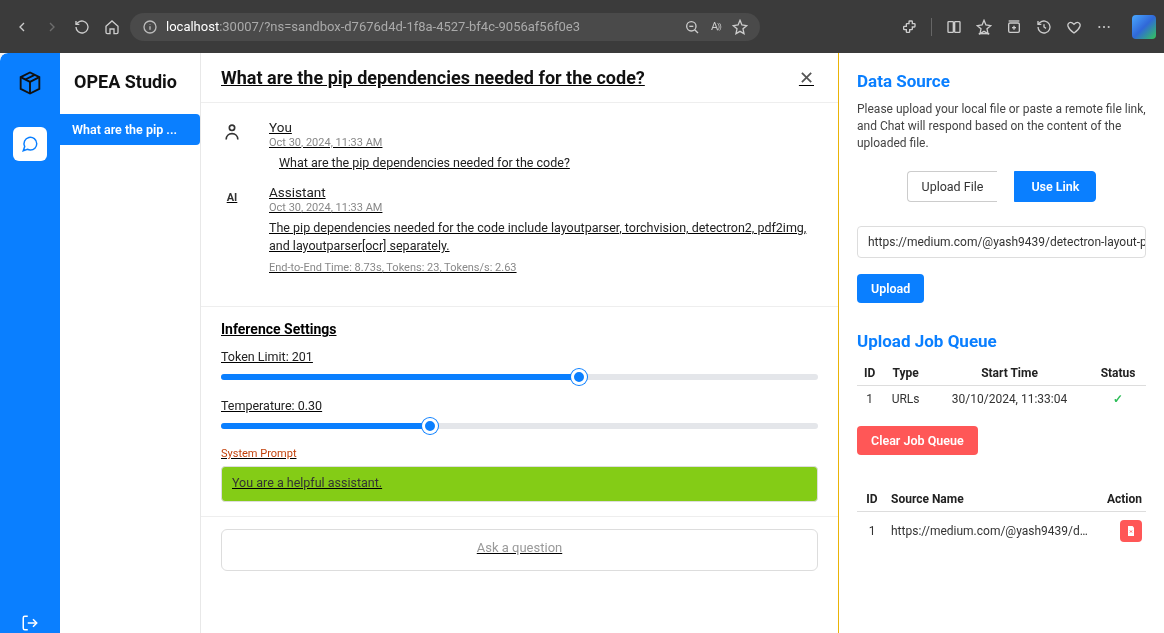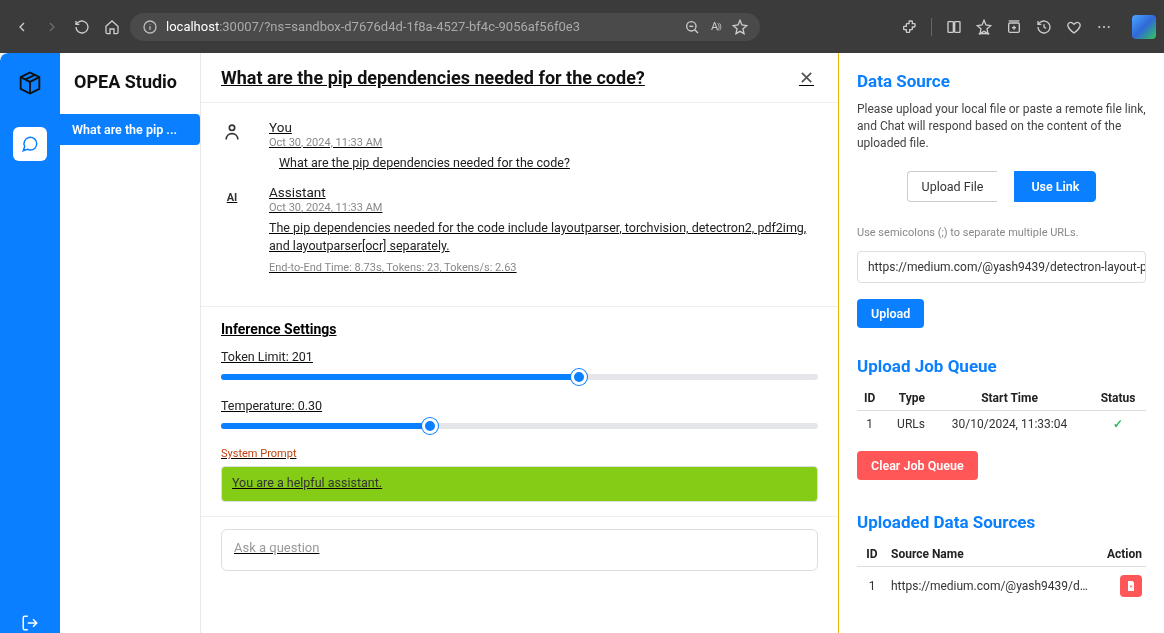--- a/index.html
+++ b/index.html
@@ -50,35 +50,35 @@
   .settings h3 { font-size:14px; font-weight:700; margin-bottom:12px;}
   .setting-row { margin-bottom:18px;}
   .setting-row .label { font-size:12.5px; color:#222; margin-bottom:10px;}
   .slider { position:relative; height:6px; background:#e4e6ea; border-radius:3px; }
   .slider .fill { position:absolute; left:0; top:0; bottom:0; background:#0a7fff; border-radius:3px;}
   .slider .thumb { position:absolute; top:50%; width:16px; height:16px; background:#0a7fff; border:3px solid #fff; border-radius:50%; transform:translate(-50%,-50%); box-shadow:0 0 0 1px #0a7fff;}
   .sp-label { font-size:11px; margin-bottom:6px; color:#c2410c;}
   .sp-box { border:1px solid #ddd; border-radius:4px; padding:8px 10px; font-size:12.5px; color:#333; min-height:36px; background:#84cc16;}
 
   .ask { border-top:1px solid #eee; padding:12px 20px 20px 20px;}
-  .ask-box { border:1px solid #ddd; border-radius:6px; padding:10px 12px; font-size:13px; color:#999; height:42px;}
+  .ask-box { border:1px solid #ddd; border-radius:6px; padding:10px 12px; font-size:13px; color:#999; height:42px;text-align:center;}
 
   .right { width:325px; padding:18px 18px 18px 18px; overflow-y:auto; display:flex; flex-direction:column; gap:6px;}
   .right h2 { color:#0a7fff; font-size:17px; font-weight:700; margin-bottom:4px;}
   .right .desc { font-size:12px; color:#444; line-height:1.4; margin-bottom:14px;}
   .btn-row { display:flex; justify-content:center; gap:17px; margin-bottom:18px;}
   .btn-outline { border:1px solid #ccc; background:#fff; color:#333; font-size:12.5px; padding:7px 14px; border-radius:4px 0 0 4px; border-right:none;}
   .btn-primary { background:#0a7fff; color:#fff; font-size:12.5px; font-weight:600; padding:7px 16px; border:1px solid #0a7fff; border-radius:0 4px 4px 0;}
   .hint { font-size:11px; color:#888; margin-bottom:6px;}
   .url-input { width:100%; border:1px solid #ddd; border-radius:4px; padding:8px 10px; font-size:12px; color:#333; margin-bottom:10px; overflow:hidden; white-space:nowrap;}
   .btn-upload { background:#0a7fff; color:#fff; font-size:12.5px; font-weight:600; padding:7px 14px; border:none; border-radius:4px; width:fit-content; margin-bottom:22px;}
 
   table.q { width:100%; border-collapse:collapse; font-size:12px; margin-bottom:8px;}
   table.q th { text-align:center; font-weight:700; padding:5px 4px; border-bottom:1px solid #ddd; color:#222;}
-  table.q th.left, table.q td.left { text-align:right;}
+  table.q th.left, table.q td.left { text-align:center;}
   table.q td { text-align:center; padding:6px 4px; color:#333;}
   .status-check { color:#2dbd58; font-weight:700;}
   .btn-danger { background:#ff5757; color:#fff; font-size:12.5px; font-weight:600; padding:7px 14px; border:none; border-radius:4px; width:fit-content; margin-bottom:26px;}
 
   table.ds { width:100%; border-collapse:collapse; font-size:12px;}
   table.ds th { font-weight:700; padding:5px 4px; border-bottom:1px solid #ddd; color:#222;}
   table.ds th.sn { text-align:left; }
   table.ds th.act { text-align:right;}
   table.ds td { padding:8px 4px; color:#333; vertical-align:middle;}
   table.ds td.sn { max-width:180px; white-space:nowrap; overflow:hidden; text-overflow:ellipsis; text-align:left;}
@@ -276,21 +276,20 @@
     </div>
   </div>
 
   <div class="right">
     <h2>Data Source</h2>
     <div class="desc">Please upload your local file or paste a remote file link, and Chat will respond based on the content of the uploaded file.</div>
     <div class="btn-row">
       <button class="btn-outline">Upload File</button>
       <button class="btn-primary">Use Link</button>
     </div>
-    <div class="hint">Use semicolons (;) to separate multiple URLs.</div>
     <div class="url-input">https://medium.com/@yash9439/detectron-layout-pdf-p</div>
     <button class="btn-upload">Upload</button>
 
     <h2>Upload Job Queue</h2>
     <table class="q">
       <thead>
           <tr>
         <th>ID</th>
         <th class="left">Type</th>
         <th>Start Time</th>
@@ -301,21 +300,20 @@
           <tr>
         <td>1</td>
         <td class="left">URLs</td>
         <td>30/10/2024, 11:33:04</td>
         <td><span class="status-check">✓</span></td>
       </tr>
         </tbody>
     </table>
     <button class="btn-danger">Clear Job Queue</button>
 
-    <h2>Uploaded Data Sources</h2>
     <table class="ds">
       <thead>
           <tr>
         <th style="width:30px;text-align:center">ID</th>
         <th class="sn">Source Name</th>
         <th class="act">Action</th>
       </tr>
         </thead>
       <tbody>
           <tr>

